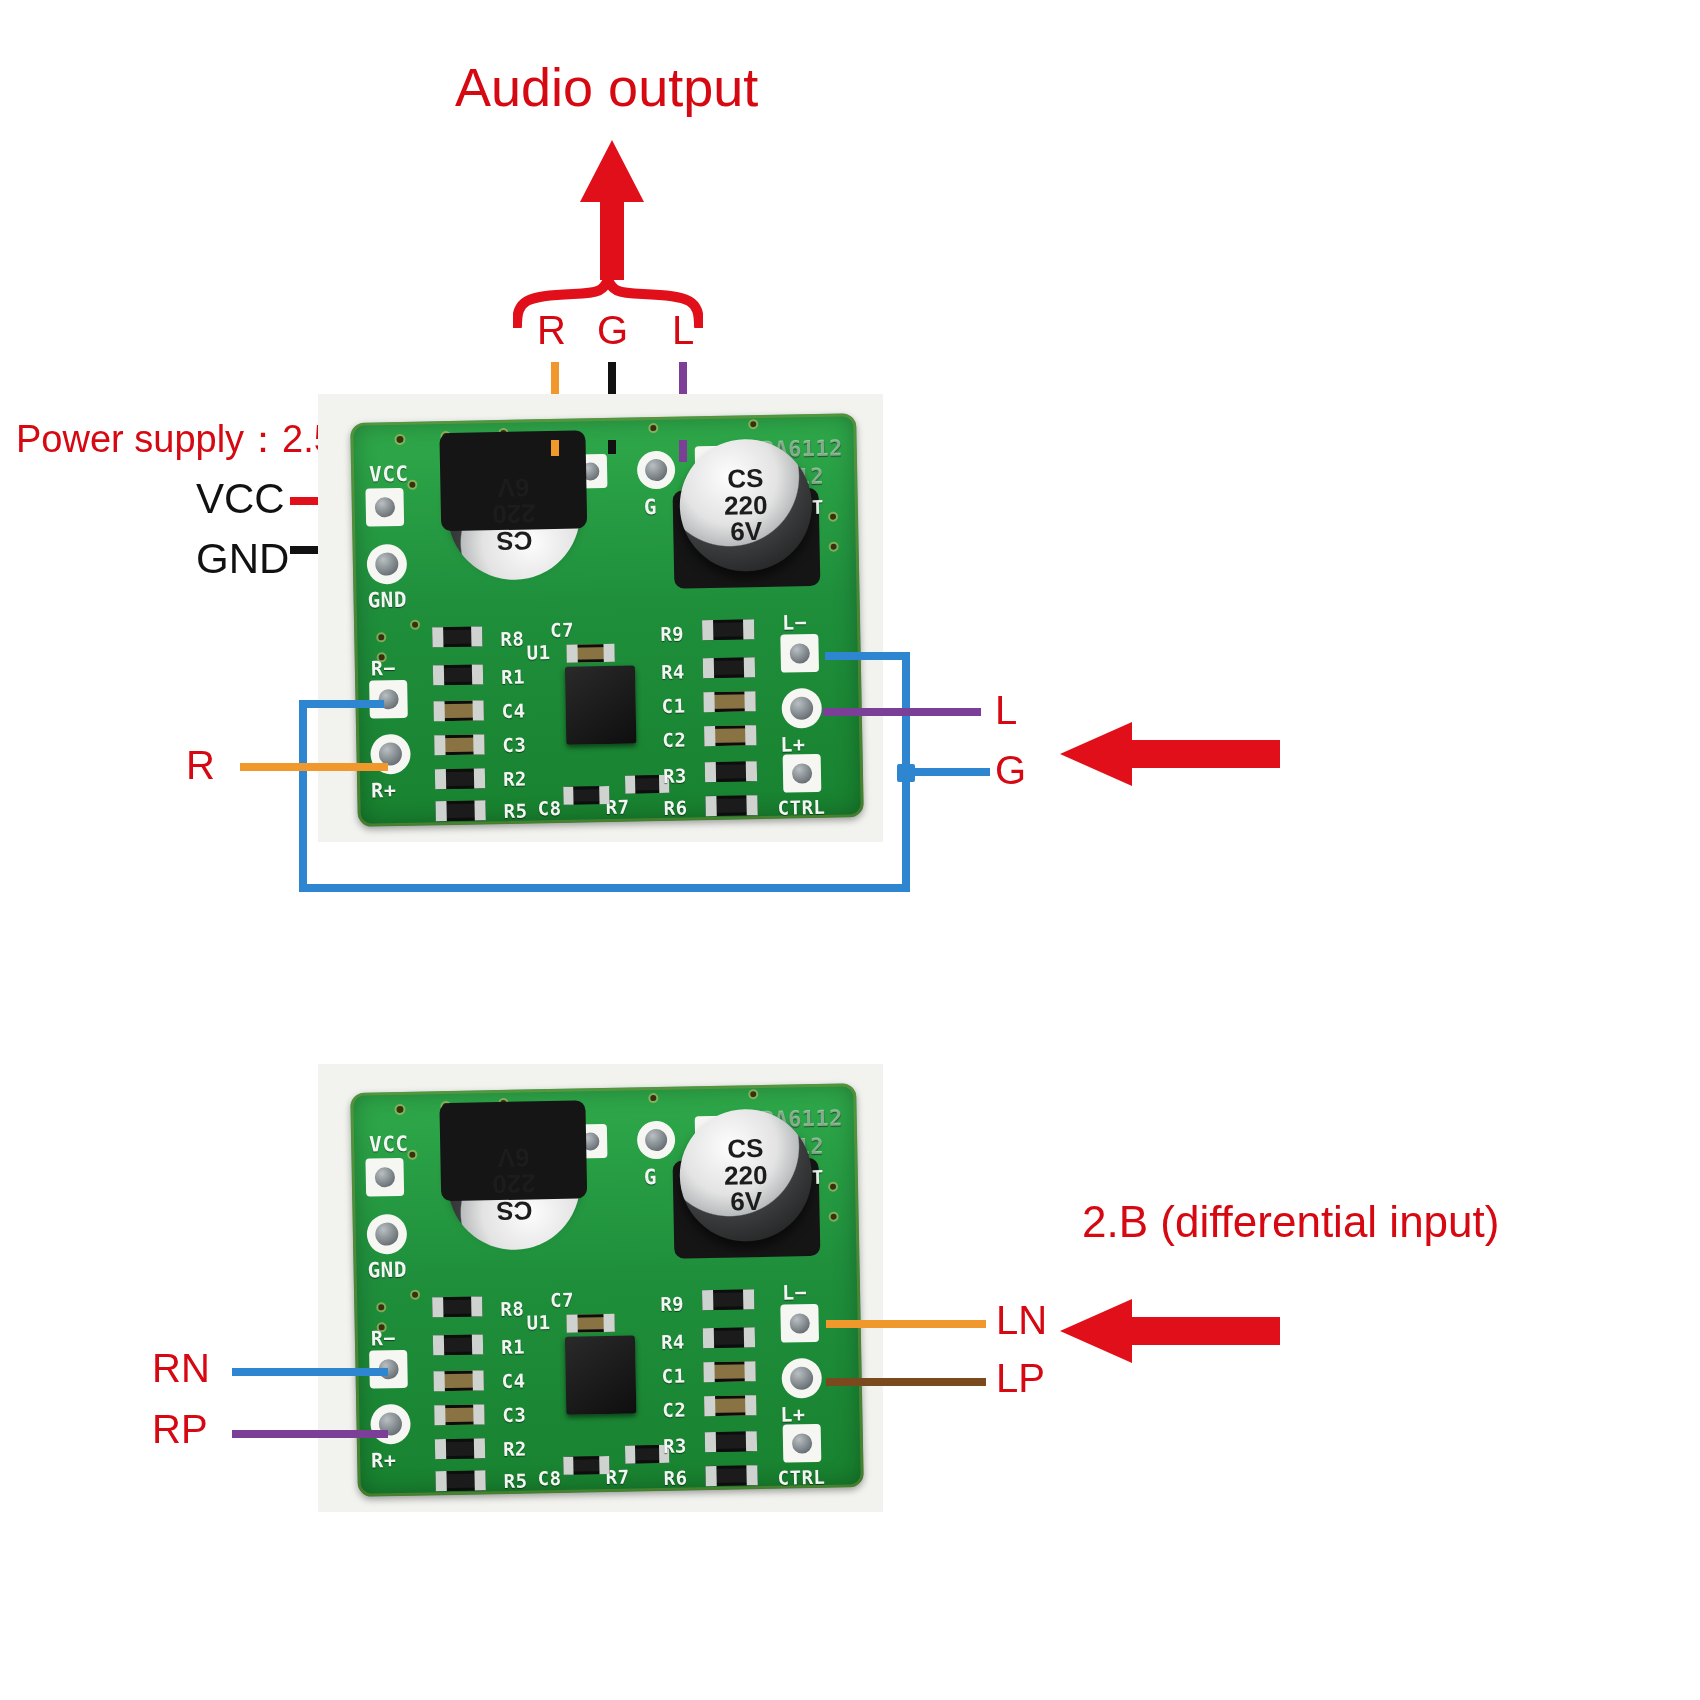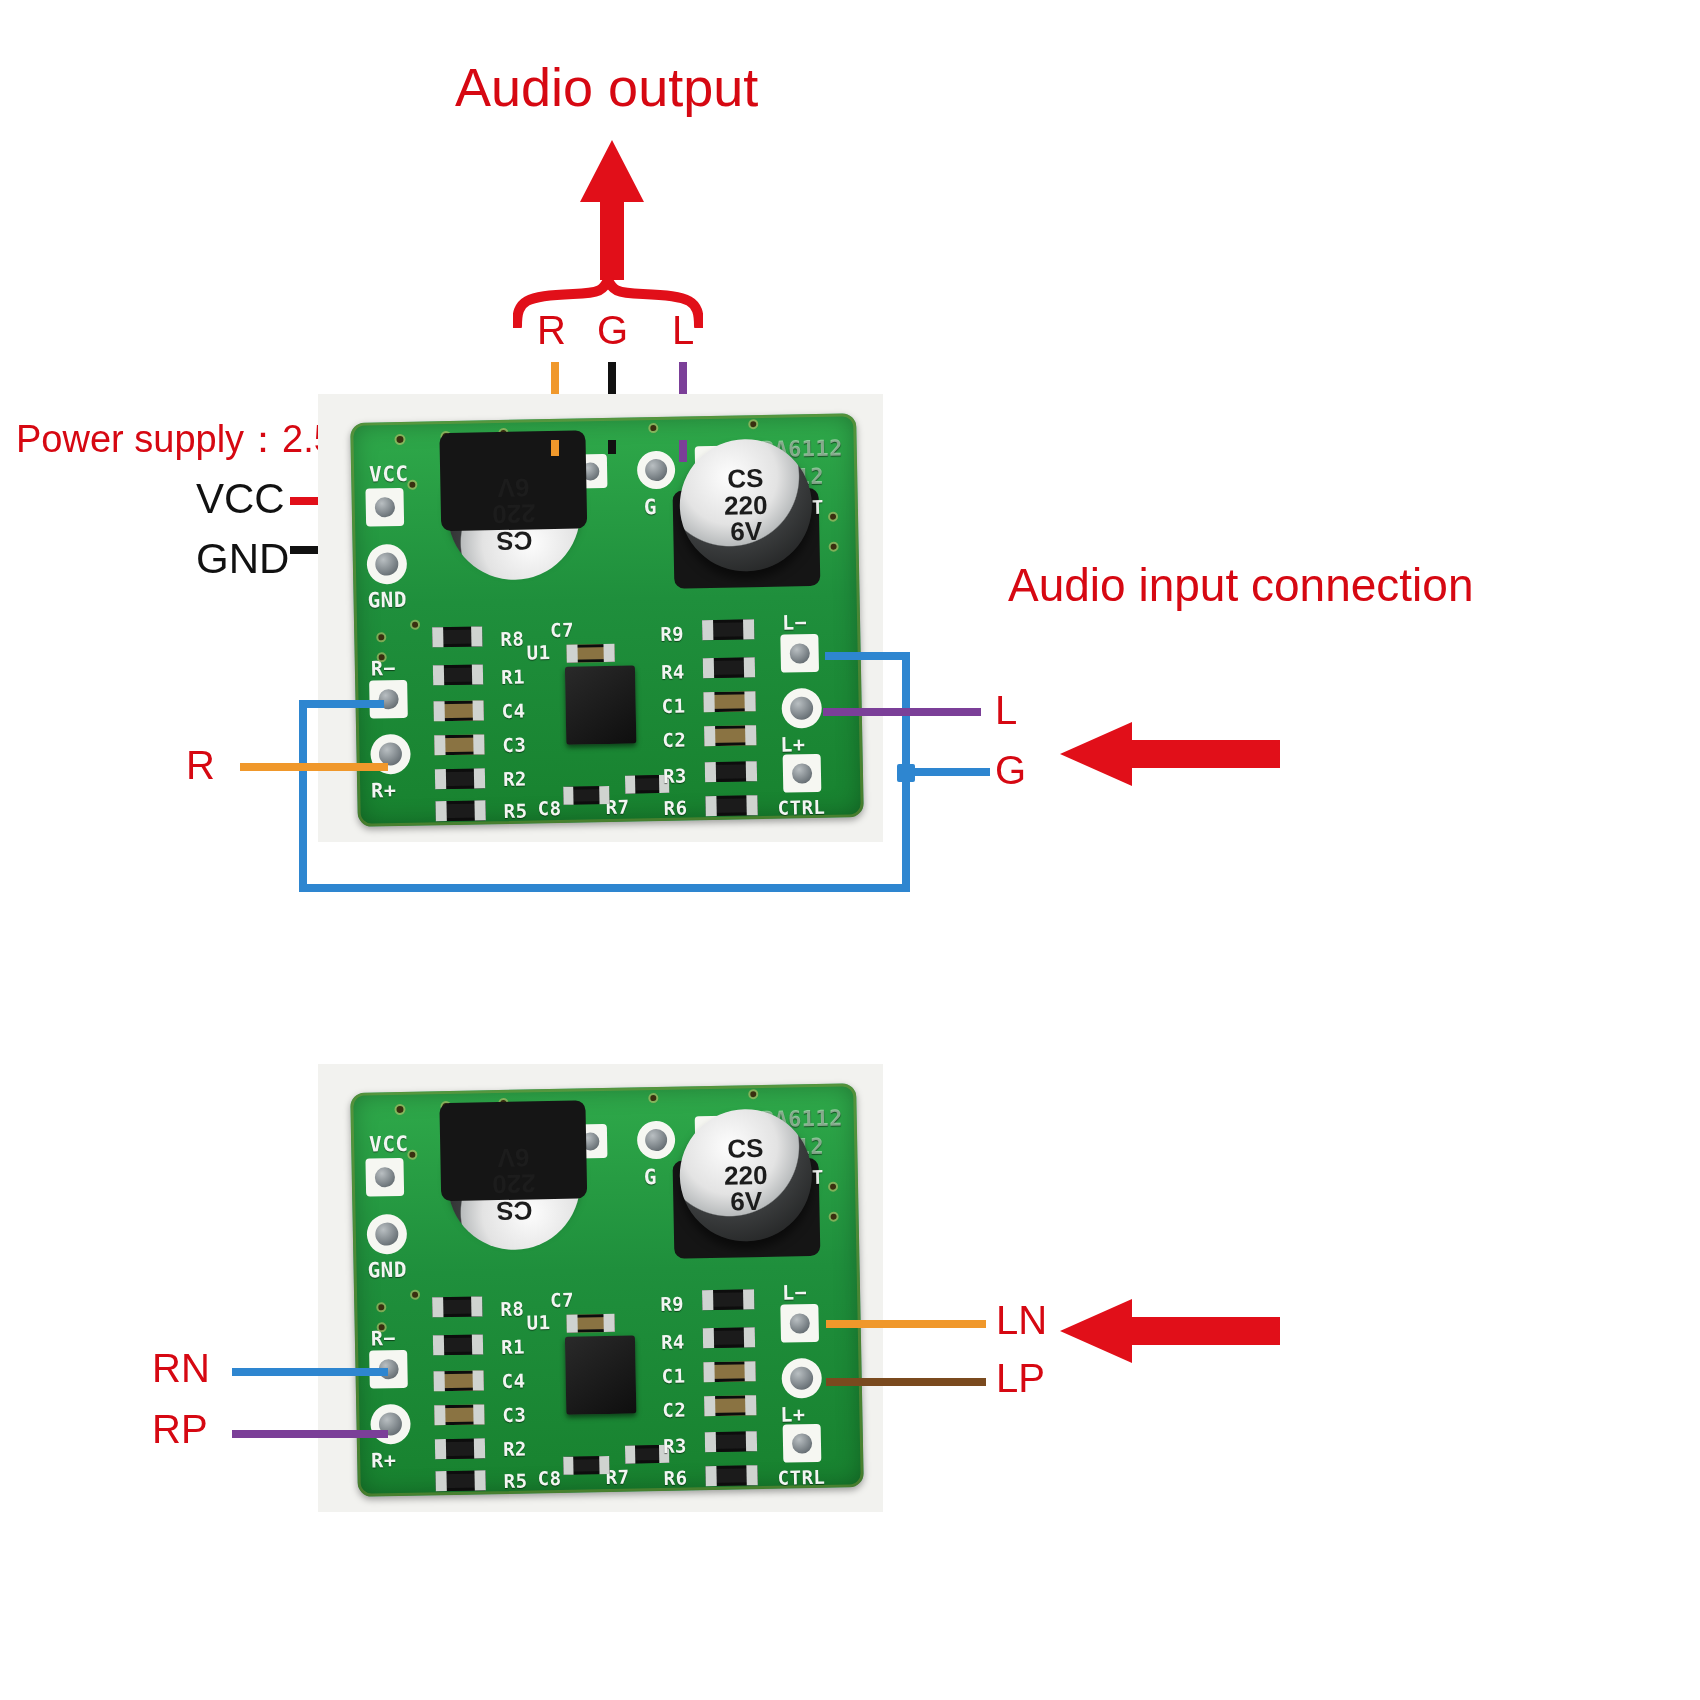--- a/index.html
+++ b/index.html
@@ -224,21 +224,20 @@
   <div class="wire" style="left:902px;top:768px;width:88px;height:8px;background:#2e86d0;"></div>
   <div class="dot" style="left:897px;top:764px;width:18px;height:18px;background:#2e86d0;"></div>
 
   <div class="lbl red" style="left:186px;top:745px;font-size:40px;">R</div>
   <div class="wire" style="left:240px;top:763px;width:148px;height:8px;background:#f0982b;"></div>
 
   <div class="wire" style="left:823px;top:708px;width:158px;height:8px;background:#7b3f98;"></div>
   <div class="lbl red" style="left:995px;top:690px;font-size:40px;">L</div>
   <div class="lbl red" style="left:995px;top:750px;font-size:40px;">G</div>
 
-  <div class="lbl red" style="left:1008px;top:562px;font-size:46px;">Audio input connection</div>
 
 
   <svg class="arrow-red" style="left:1060px;top:718px;" width="220" height="70" viewBox="0 0 220 70">
     <polygon points="0,36 72,4 72,22 220,22 220,50 72,50 72,68" fill="#e10f19"></polygon>
   </svg>
 
   <div class="board-photo" style="left:318px;top:1064px;width:565px;height:448px;">
     <div class="pcb" style="left:36px;top:24px;width:506px;height:404px;transform:rotate(-1.1deg);">
 
       <div class="silk" style="left:18px;top:40px;font-size:21px;">VCC</div>
@@ -367,18 +366,19 @@
 
   <div class="lbl red" style="left:152px;top:1409px;font-size:40px;">RP</div>
   <div class="wire" style="left:232px;top:1430px;width:156px;height:8px;background:#7b3f98;"></div>
 
   <div class="wire" style="left:826px;top:1320px;width:160px;height:8px;background:#f0982b;"></div>
   <div class="lbl red" style="left:996px;top:1300px;font-size:40px;">LN</div>
 
   <div class="wire" style="left:826px;top:1378px;width:160px;height:8px;background:#7a4a1e;"></div>
   <div class="lbl red" style="left:996px;top:1358px;font-size:40px;text-align:right;">LP</div>
 
+  <div class="lbl red" style="left:1082px;top:1200px;font-size:44px;">2.B (differential input)</div>
 
   <svg class="arrow-red" style="left:1060px;top:1295px;" width="220" height="70" viewBox="0 0 220 70">
     <polygon points="0,36 72,4 72,22 220,22 220,50 72,50 72,68" fill="#e10f19"></polygon>
   </svg>
 
 </div>
 
 </body></html>

